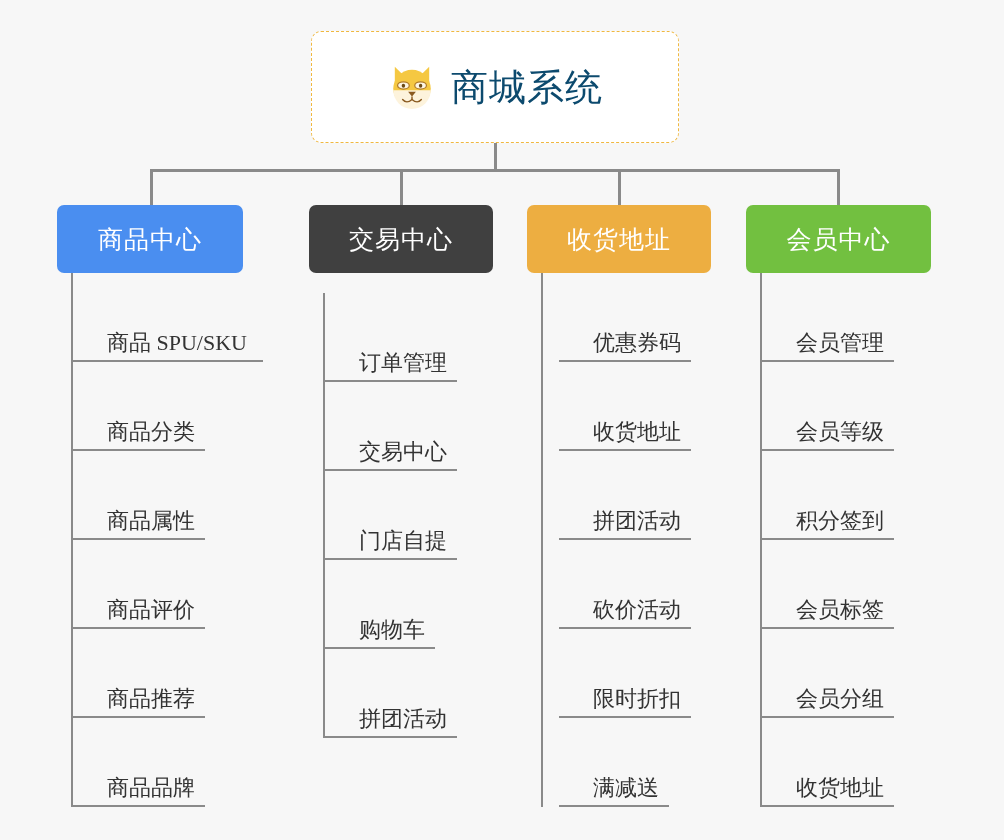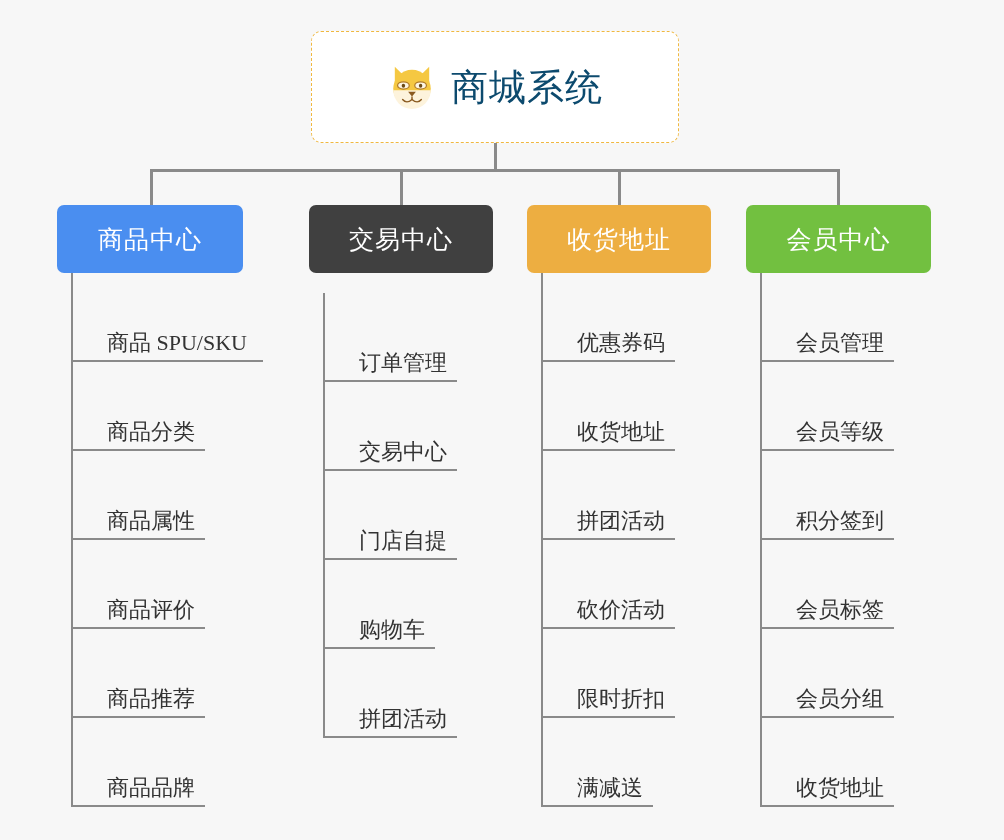--- a/index.html
+++ b/index.html
@@ -201,21 +201,21 @@
         <div class="leaf-underline" style="width: 132px; background: rgb(138, 138, 138);"></div>
         <span class="leaf-label">拼团活动</span>
       </div>
     </div>
   </div>
 
   <div class="column col-3">
     <div class="cat-box" style="background: rgb(237, 174, 65);">
       <span>收货地址</span>
     </div>
-    <div class="leaf-list" style="border-left-color: rgb(138, 138, 138);">
+    <div class="leaf-list" style="border-left-color: rgb(138, 138, 138); padding-left: 16px;">
       <div class="leaf">
         <div class="leaf-underline" style="width: 132px; background: rgb(138, 138, 138);"></div>
         <span class="leaf-label">优惠券码</span>
       </div>
       <div class="leaf">
         <div class="leaf-underline" style="width: 132px; background: rgb(138, 138, 138);"></div>
         <span class="leaf-label">收货地址</span>
       </div>
       <div class="leaf">
         <div class="leaf-underline" style="width: 132px; background: rgb(138, 138, 138);"></div>

